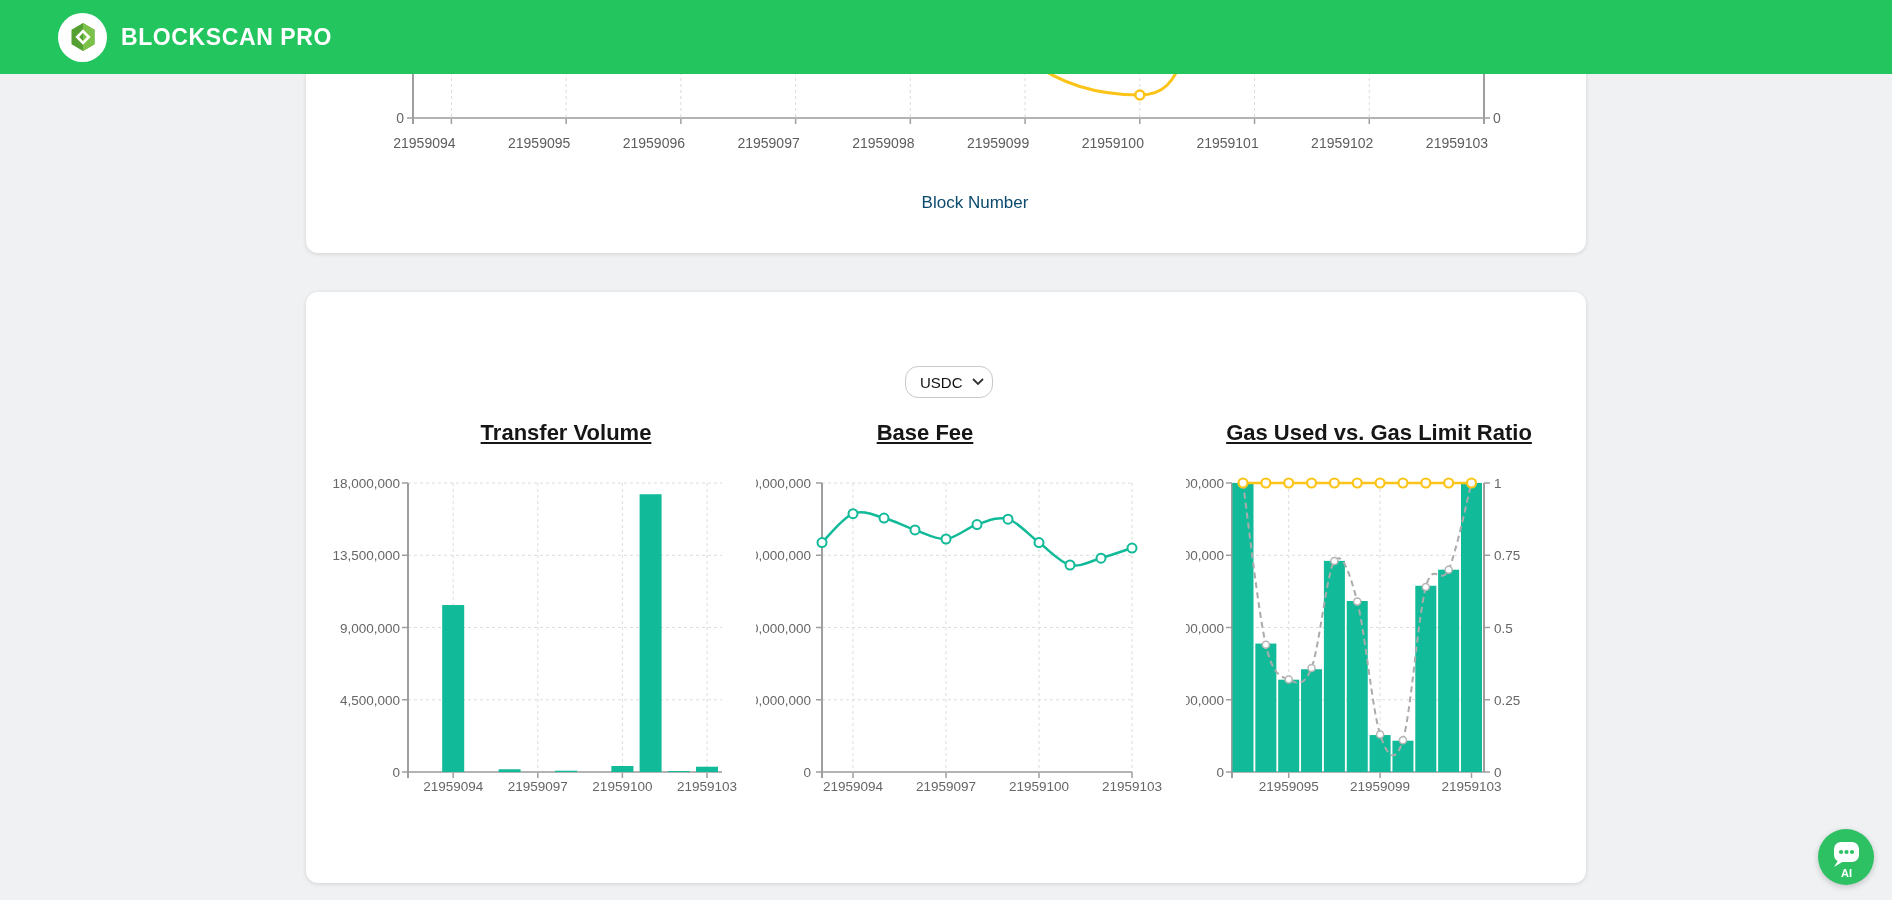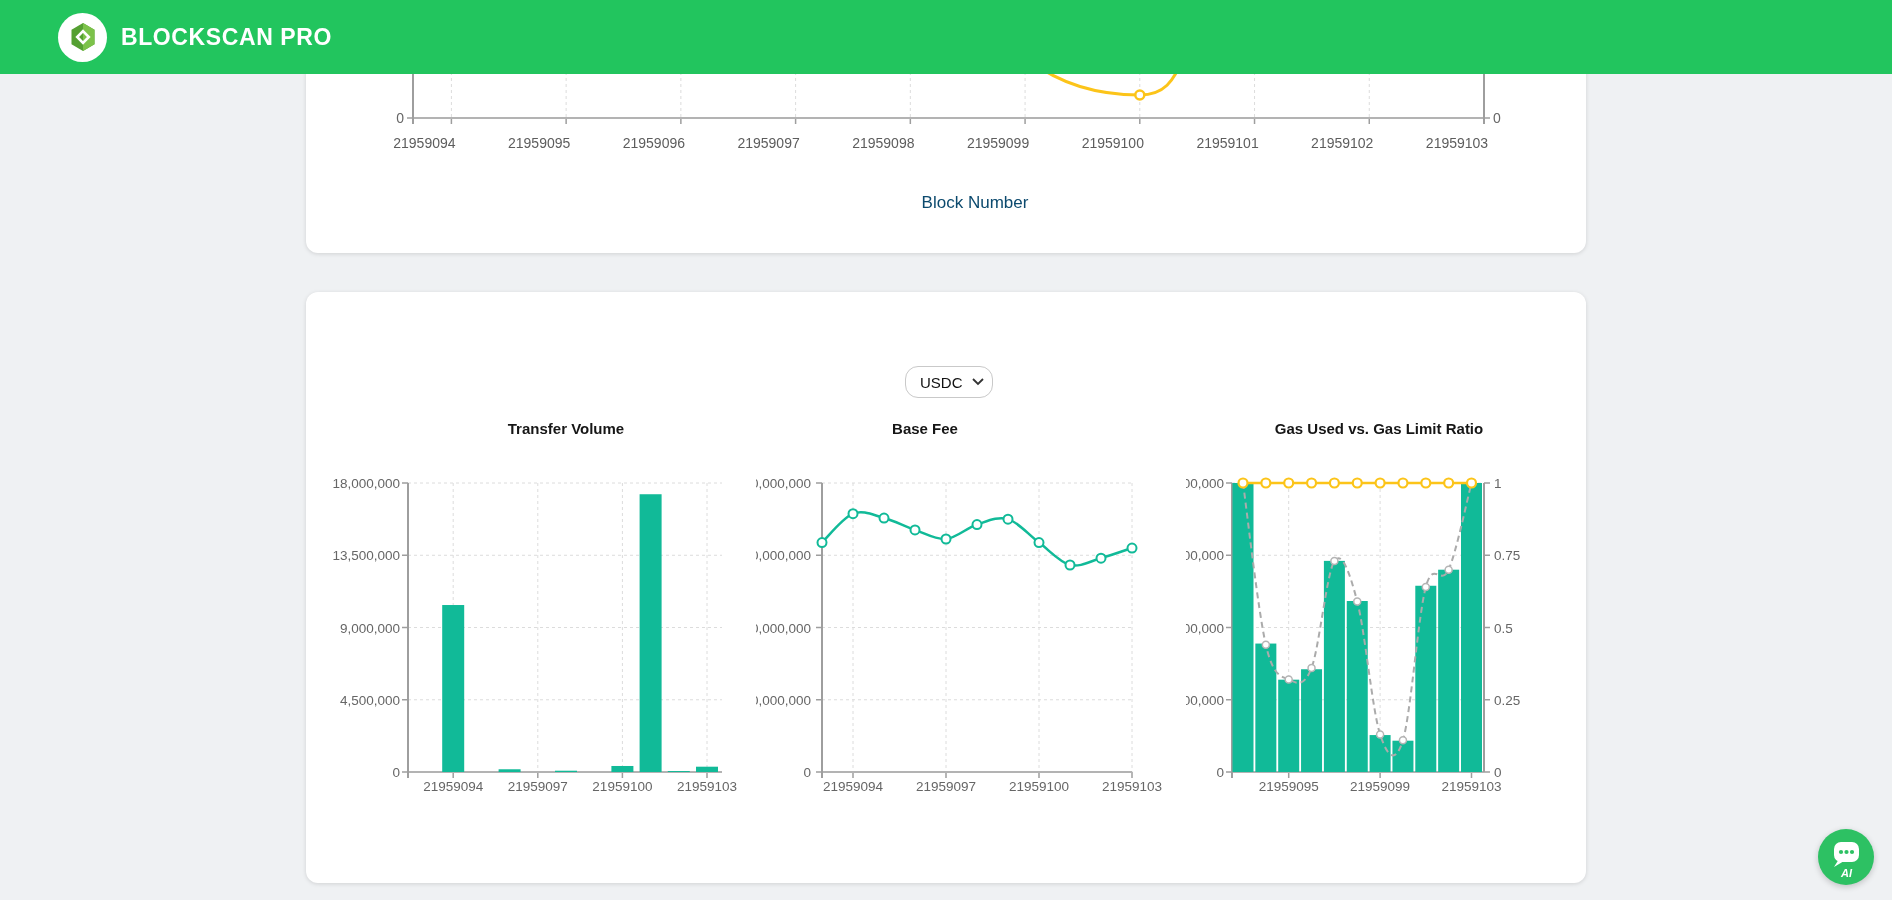--- a/index.html
+++ b/index.html
@@ -35,30 +35,30 @@
   .select-wrap{position:absolute;left:599px;top:74px;width:88px;height:32px;}
   .select-wrap select{
     width:100%;height:100%;box-sizing:border-box;
     font-family:inherit;font-size:15px;color:#111;
     padding:0 24px 0 14px;border:1px solid #c9c9c9;border-radius:13px;background:#fff;
     -webkit-appearance:none;appearance:none;cursor:pointer;
   }
   .select-chevron{position:absolute;right:9px;top:12px;pointer-events:none;}
   .mini-title{
     position:absolute;top:128px;transform:translateX(-50%);
-    font-size:15px;font-weight:bold;color:#161616;white-space:nowrap;
+    font-size:22px;font-weight:bold;color:#161616;white-space:nowrap;text-decoration:underline;
   }
   #title-tv{left:260px;} #title-bf{left:619px;} #title-gas{left:1053px;margin-left:20px;}
   .mini-svg{position:absolute;top:178px;}
   #svg-tv{left:18px;} #svg-bf{left:450px;} #svg-gas{left:880px;}
   .chat-btn{
     position:absolute;left:1818px;top:829px;width:56px;height:56px;border-radius:50%;
     background:#2dc163;z-index:60;cursor:pointer;
     box-shadow:0 2px 6px rgba(0,0,0,.2);
-    display:flex;align-items:center;justify-content:center;font-style:italic;
+    display:flex;align-items:center;justify-content:center;
   }
 </style>
 </head>
 <body>
 
 <div class="card" id="card-top">
   <svg id="top-chart-svg" width="1280" height="253">
       <line x1="145.4" y1="0" x2="145.4" y2="118" stroke="#dcdcdc" stroke-width="1" stroke-dasharray="3 3"></line>
       <line x1="145.4" y1="118" x2="145.4" y2="124" stroke="#9e9e9e" stroke-width="1.5"></line>
       <text x="118.4" y="148" text-anchor="middle" font-size="14" fill="#5d5d5d" font-family="Liberation Sans, DejaVu Sans, sans-serif">21959094</text>

